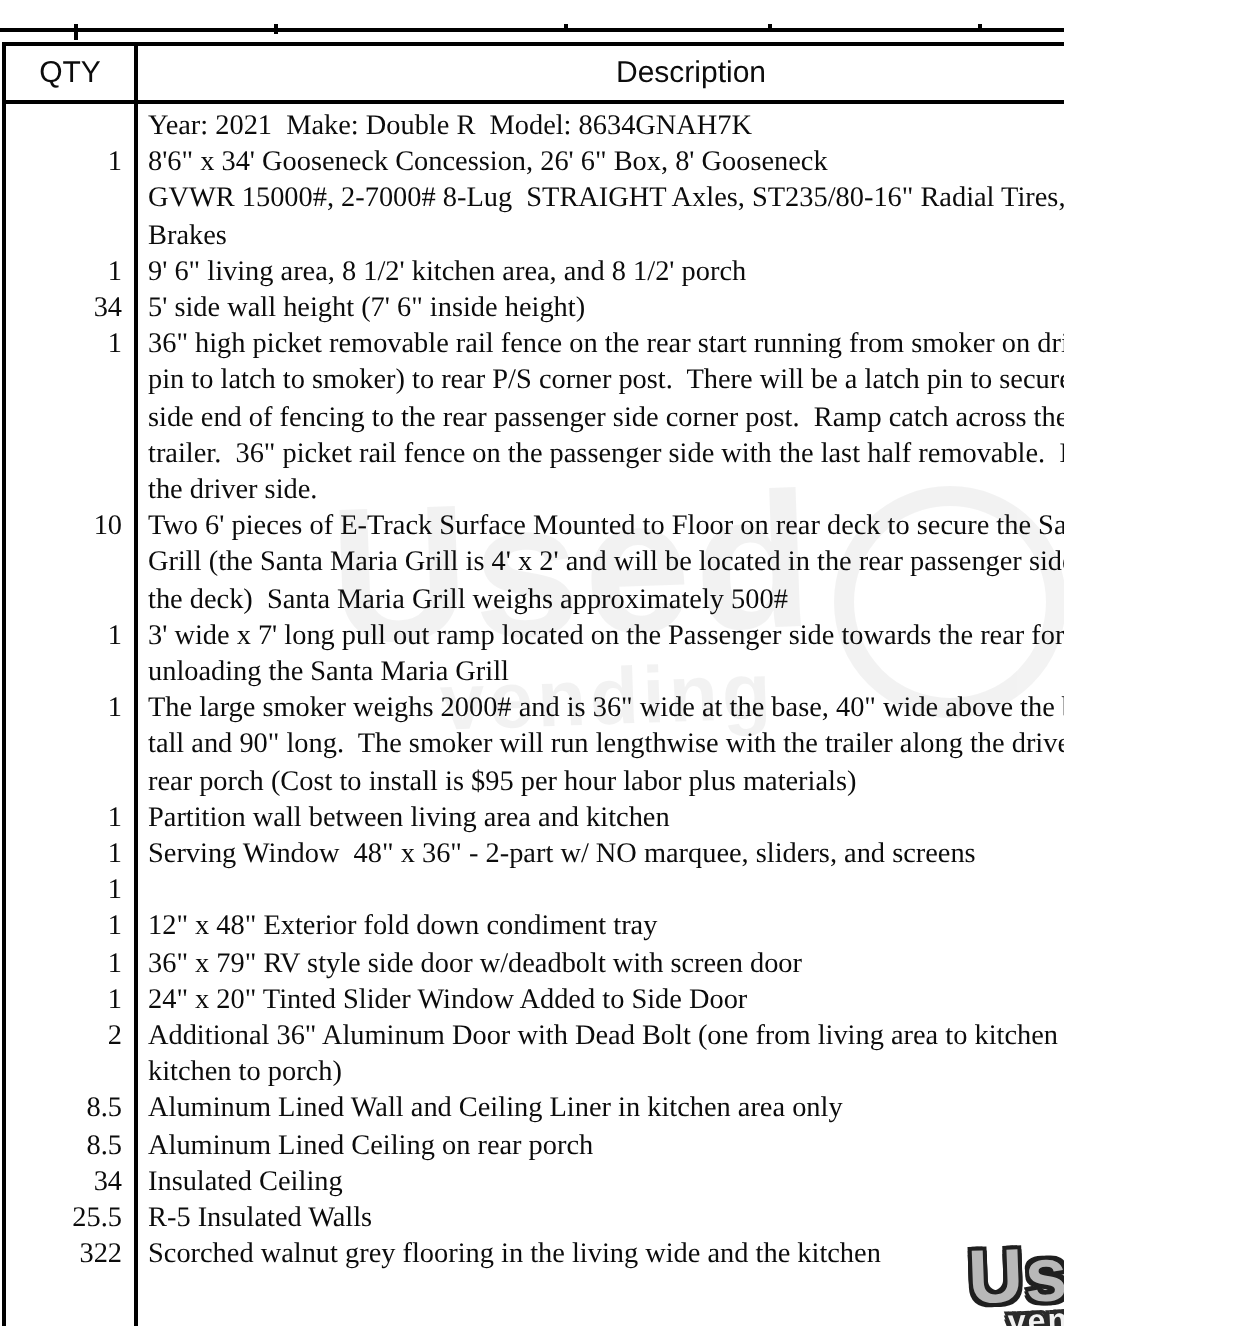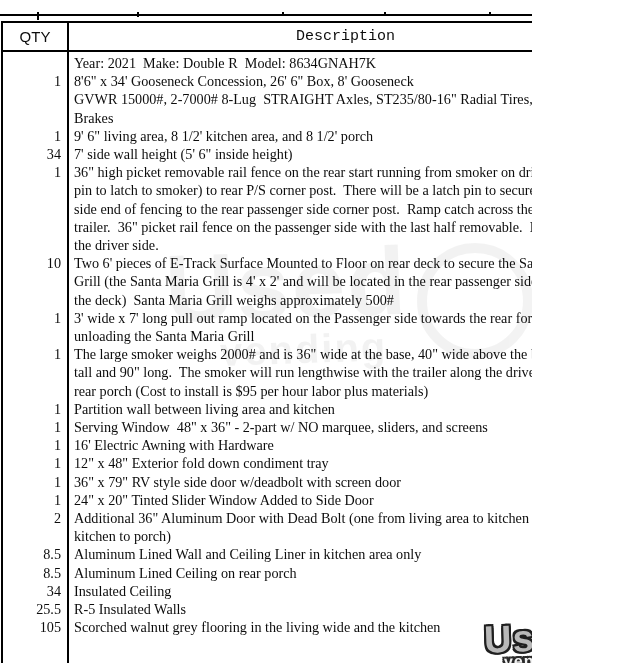--- a/index.html
+++ b/index.html
@@ -67,21 +67,20 @@
     box-sizing: content-box;
     display: flex;
     align-items: center;
     justify-content: center;
   }
   .th-desc {
     flex: 1;
     display: flex;
     align-items: center;
     justify-content: center;
-    font-family: Liberation Mono, monospace;
   }
 
   .tbody {
     position: relative;
     padding-top: 2px;
     font-size: 14.2px;
     line-height: 18.2px;
   }
   
   .tbody::before {
@@ -282,21 +281,21 @@
           <div class="td-desc">Year: 2021  Make: Double R  Model: 8634GNAH7K
 8'6" x 34' Gooseneck Concession, 26' 6" Box, 8' Gooseneck
 GVWR 15000#, 2-7000# 8-Lug  STRAIGHT Axles, ST235/80-16" Radial Tires, 4-Wheel Brakes</div>
         </div>
         <div class="trow">
           <div class="td-qty">1</div>
           <div class="td-desc">9' 6" living area, 8 1/2' kitchen area, and 8 1/2' porch</div>
         </div>
         <div class="trow">
           <div class="td-qty">34</div>
-          <div class="td-desc">7' side wall height (5' 6" inside height)</div>
+          <div class="td-desc">5' side wall height (7' 6" inside height)</div>
         </div>
         <div class="trow">
           <div class="td-qty">1</div>
           <div class="td-desc">36" high picket removable rail fence on the rear start running from smoker on driver side (with pin to latch to smoker) to rear P/S corner post.  There will be a latch pin to secure passenger side end of fencing to the rear passenger side corner post.  Ramp catch across the rear of the trailer.  36" picket rail fence on the passenger side with the last half removable.  No fencing on the driver side.</div>
         </div>
         <div class="trow">
           <div class="td-qty">10</div>
           <div class="td-desc">Two 6' pieces of E-Track Surface Mounted to Floor on rear deck to secure the Santa Maria Grill (the Santa Maria Grill is 4' x 2' and will be located in the rear passenger side corner of the deck)  Santa Maria Grill weighs approximately 500#</div>
         </div>
         <div class="trow">
@@ -310,21 +309,20 @@
         <div class="trow">
           <div class="td-qty">1</div>
           <div class="td-desc">Partition wall between living area and kitchen</div>
         </div>
         <div class="trow">
           <div class="td-qty">1</div>
           <div class="td-desc">Serving Window  48" x 36" - 2-part w/ NO marquee, sliders, and screens</div>
         </div>
         <div class="trow">
           <div class="td-qty">1</div>
-          <div class="td-desc">16' Electric Awning with Hardware</div>
         </div>
         <div class="trow">
           <div class="td-qty">1</div>
           <div class="td-desc">12" x 48" Exterior fold down condiment tray</div>
         </div>
         <div class="trow">
           <div class="td-qty">1</div>
           <div class="td-desc">36" x 79" RV style side door w/deadbolt with screen door</div>
         </div>
         <div class="trow">
@@ -345,21 +343,21 @@
         </div>
         <div class="trow">
           <div class="td-qty">34</div>
           <div class="td-desc">Insulated Ceiling</div>
         </div>
         <div class="trow">
           <div class="td-qty">25.5</div>
           <div class="td-desc">R-5 Insulated Walls</div>
         </div>
         <div class="trow">
-          <div class="td-qty">105</div>
+          <div class="td-qty">322</div>
           <div class="td-desc">Scorched walnut grey flooring in the living wide and the kitchen</div>
         </div>
       </div>
   </div>
 
   <div class="uv-logo">
     <div class="uv-word-top">Used</div>
     <div class="uv-word-bottom">vending</div>
     <div class="uv-pig">
       <div class="pig-coin">$</div>

